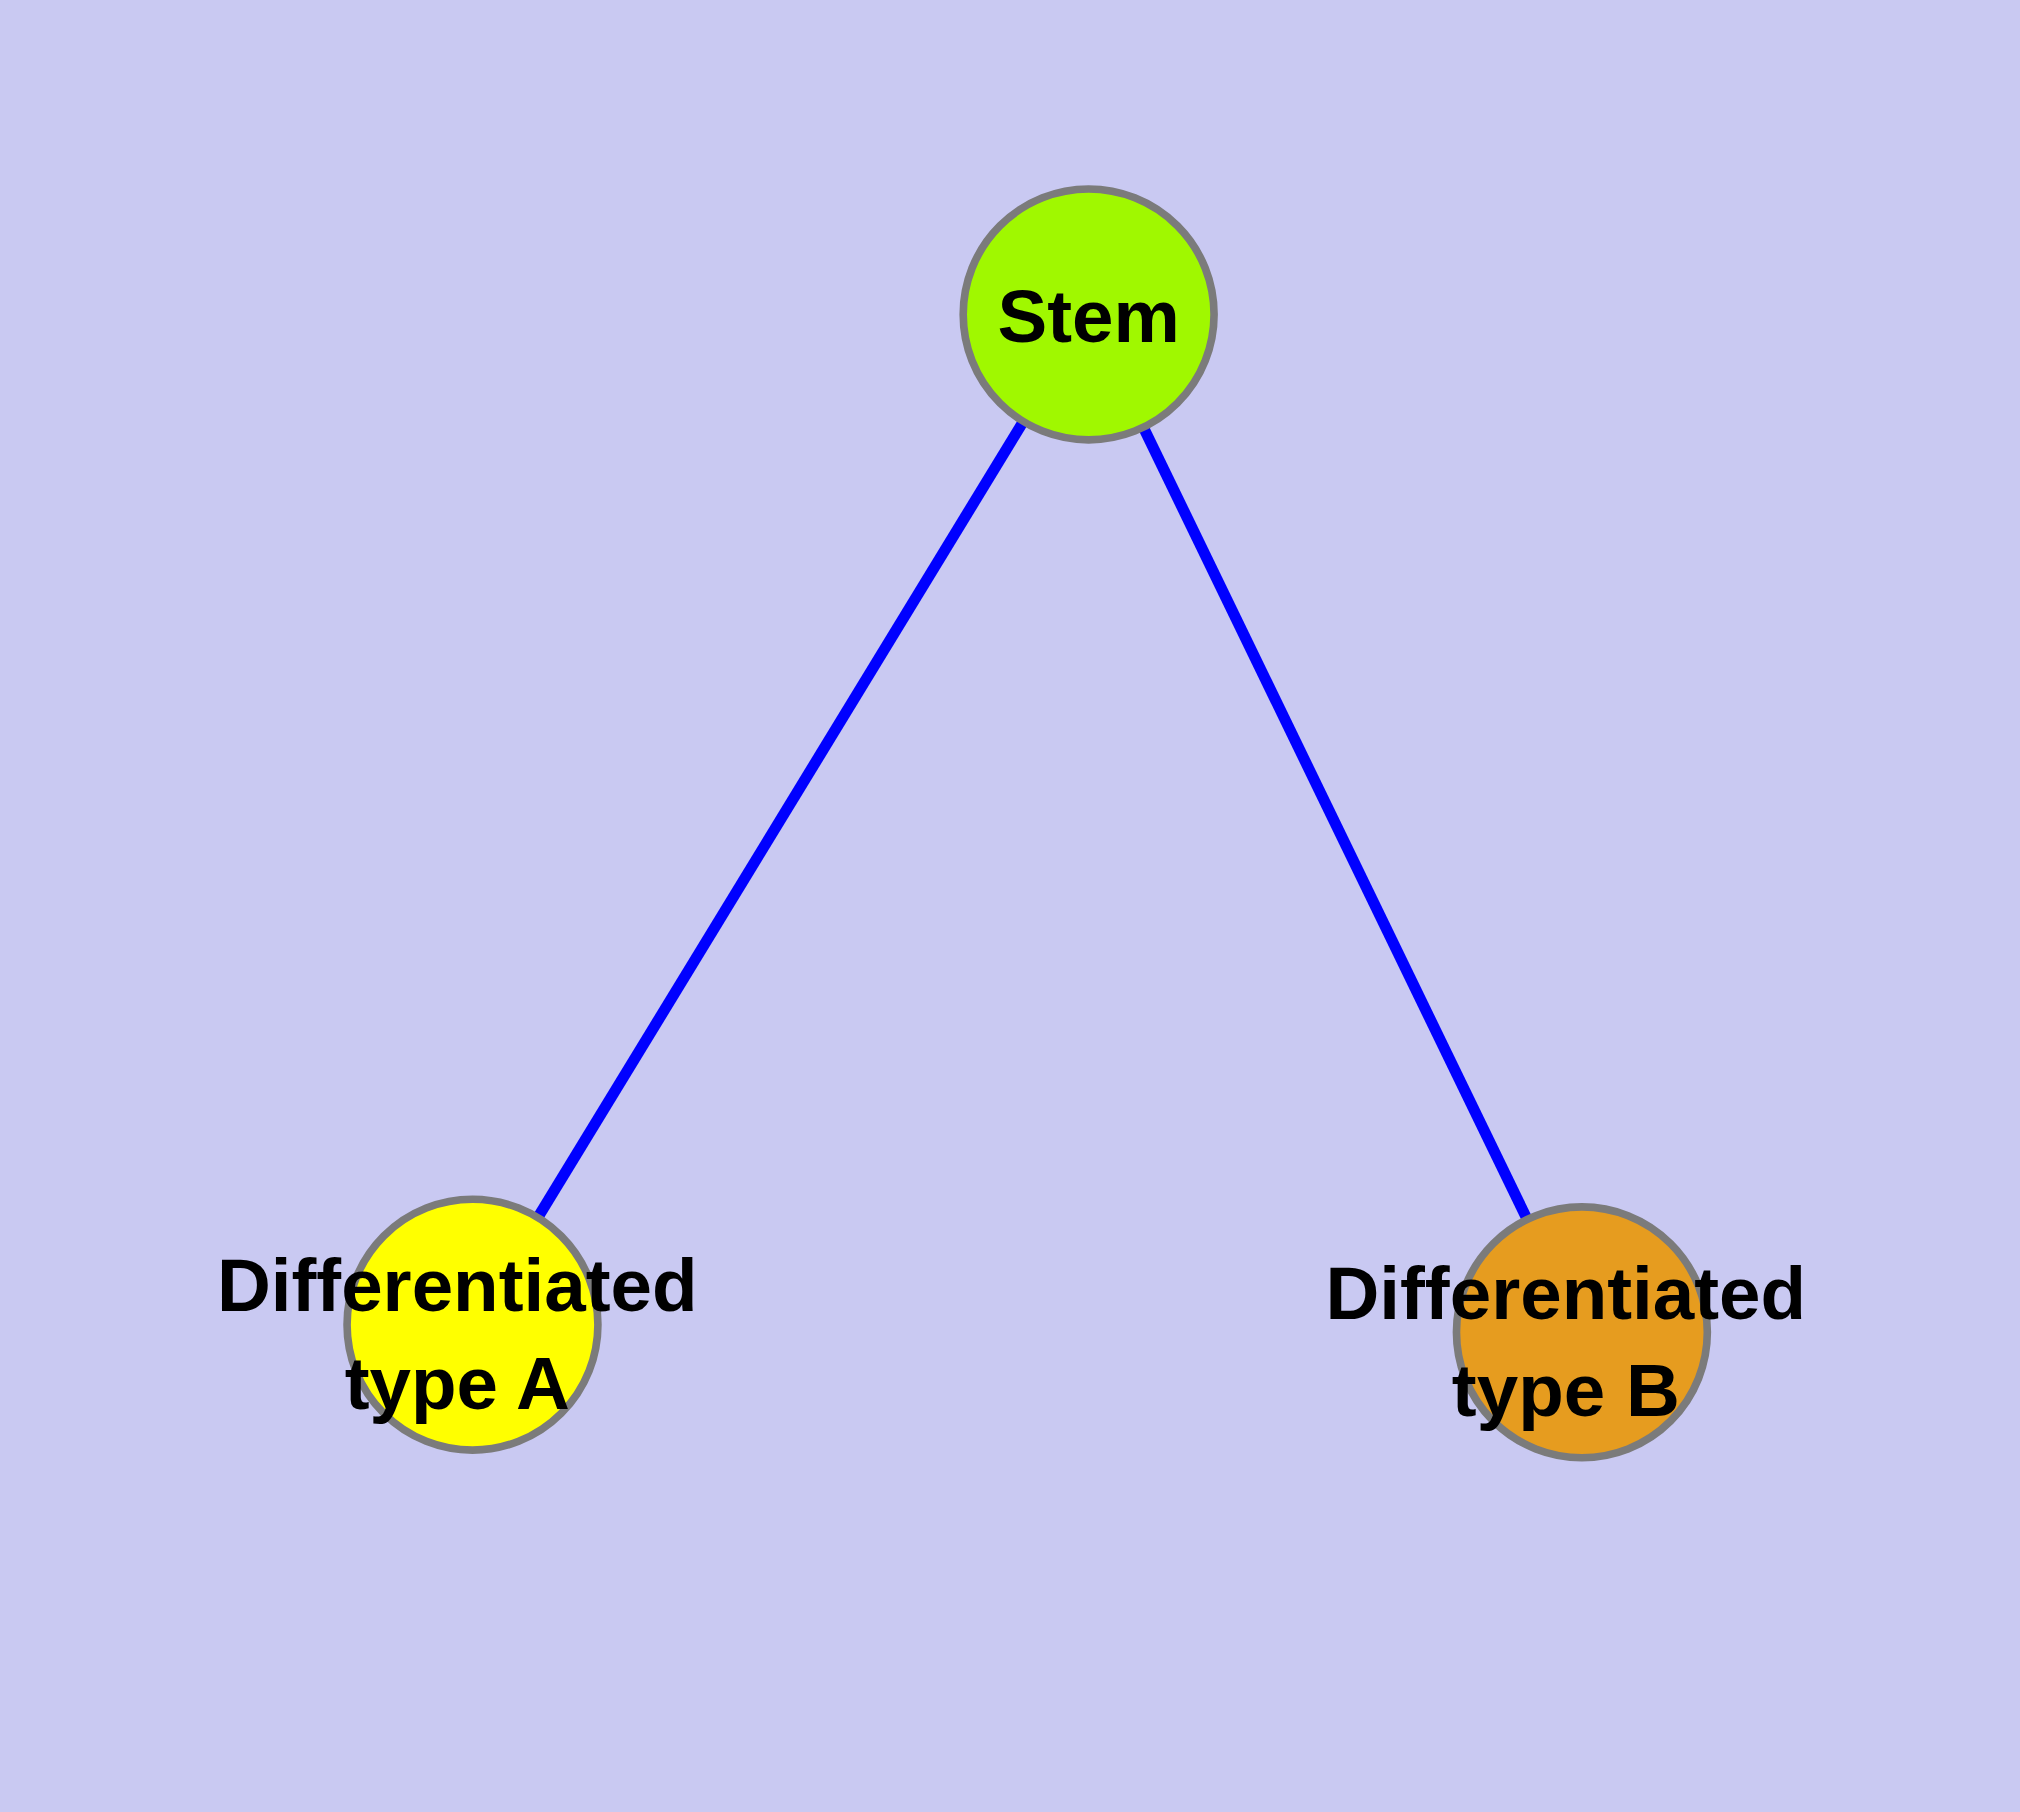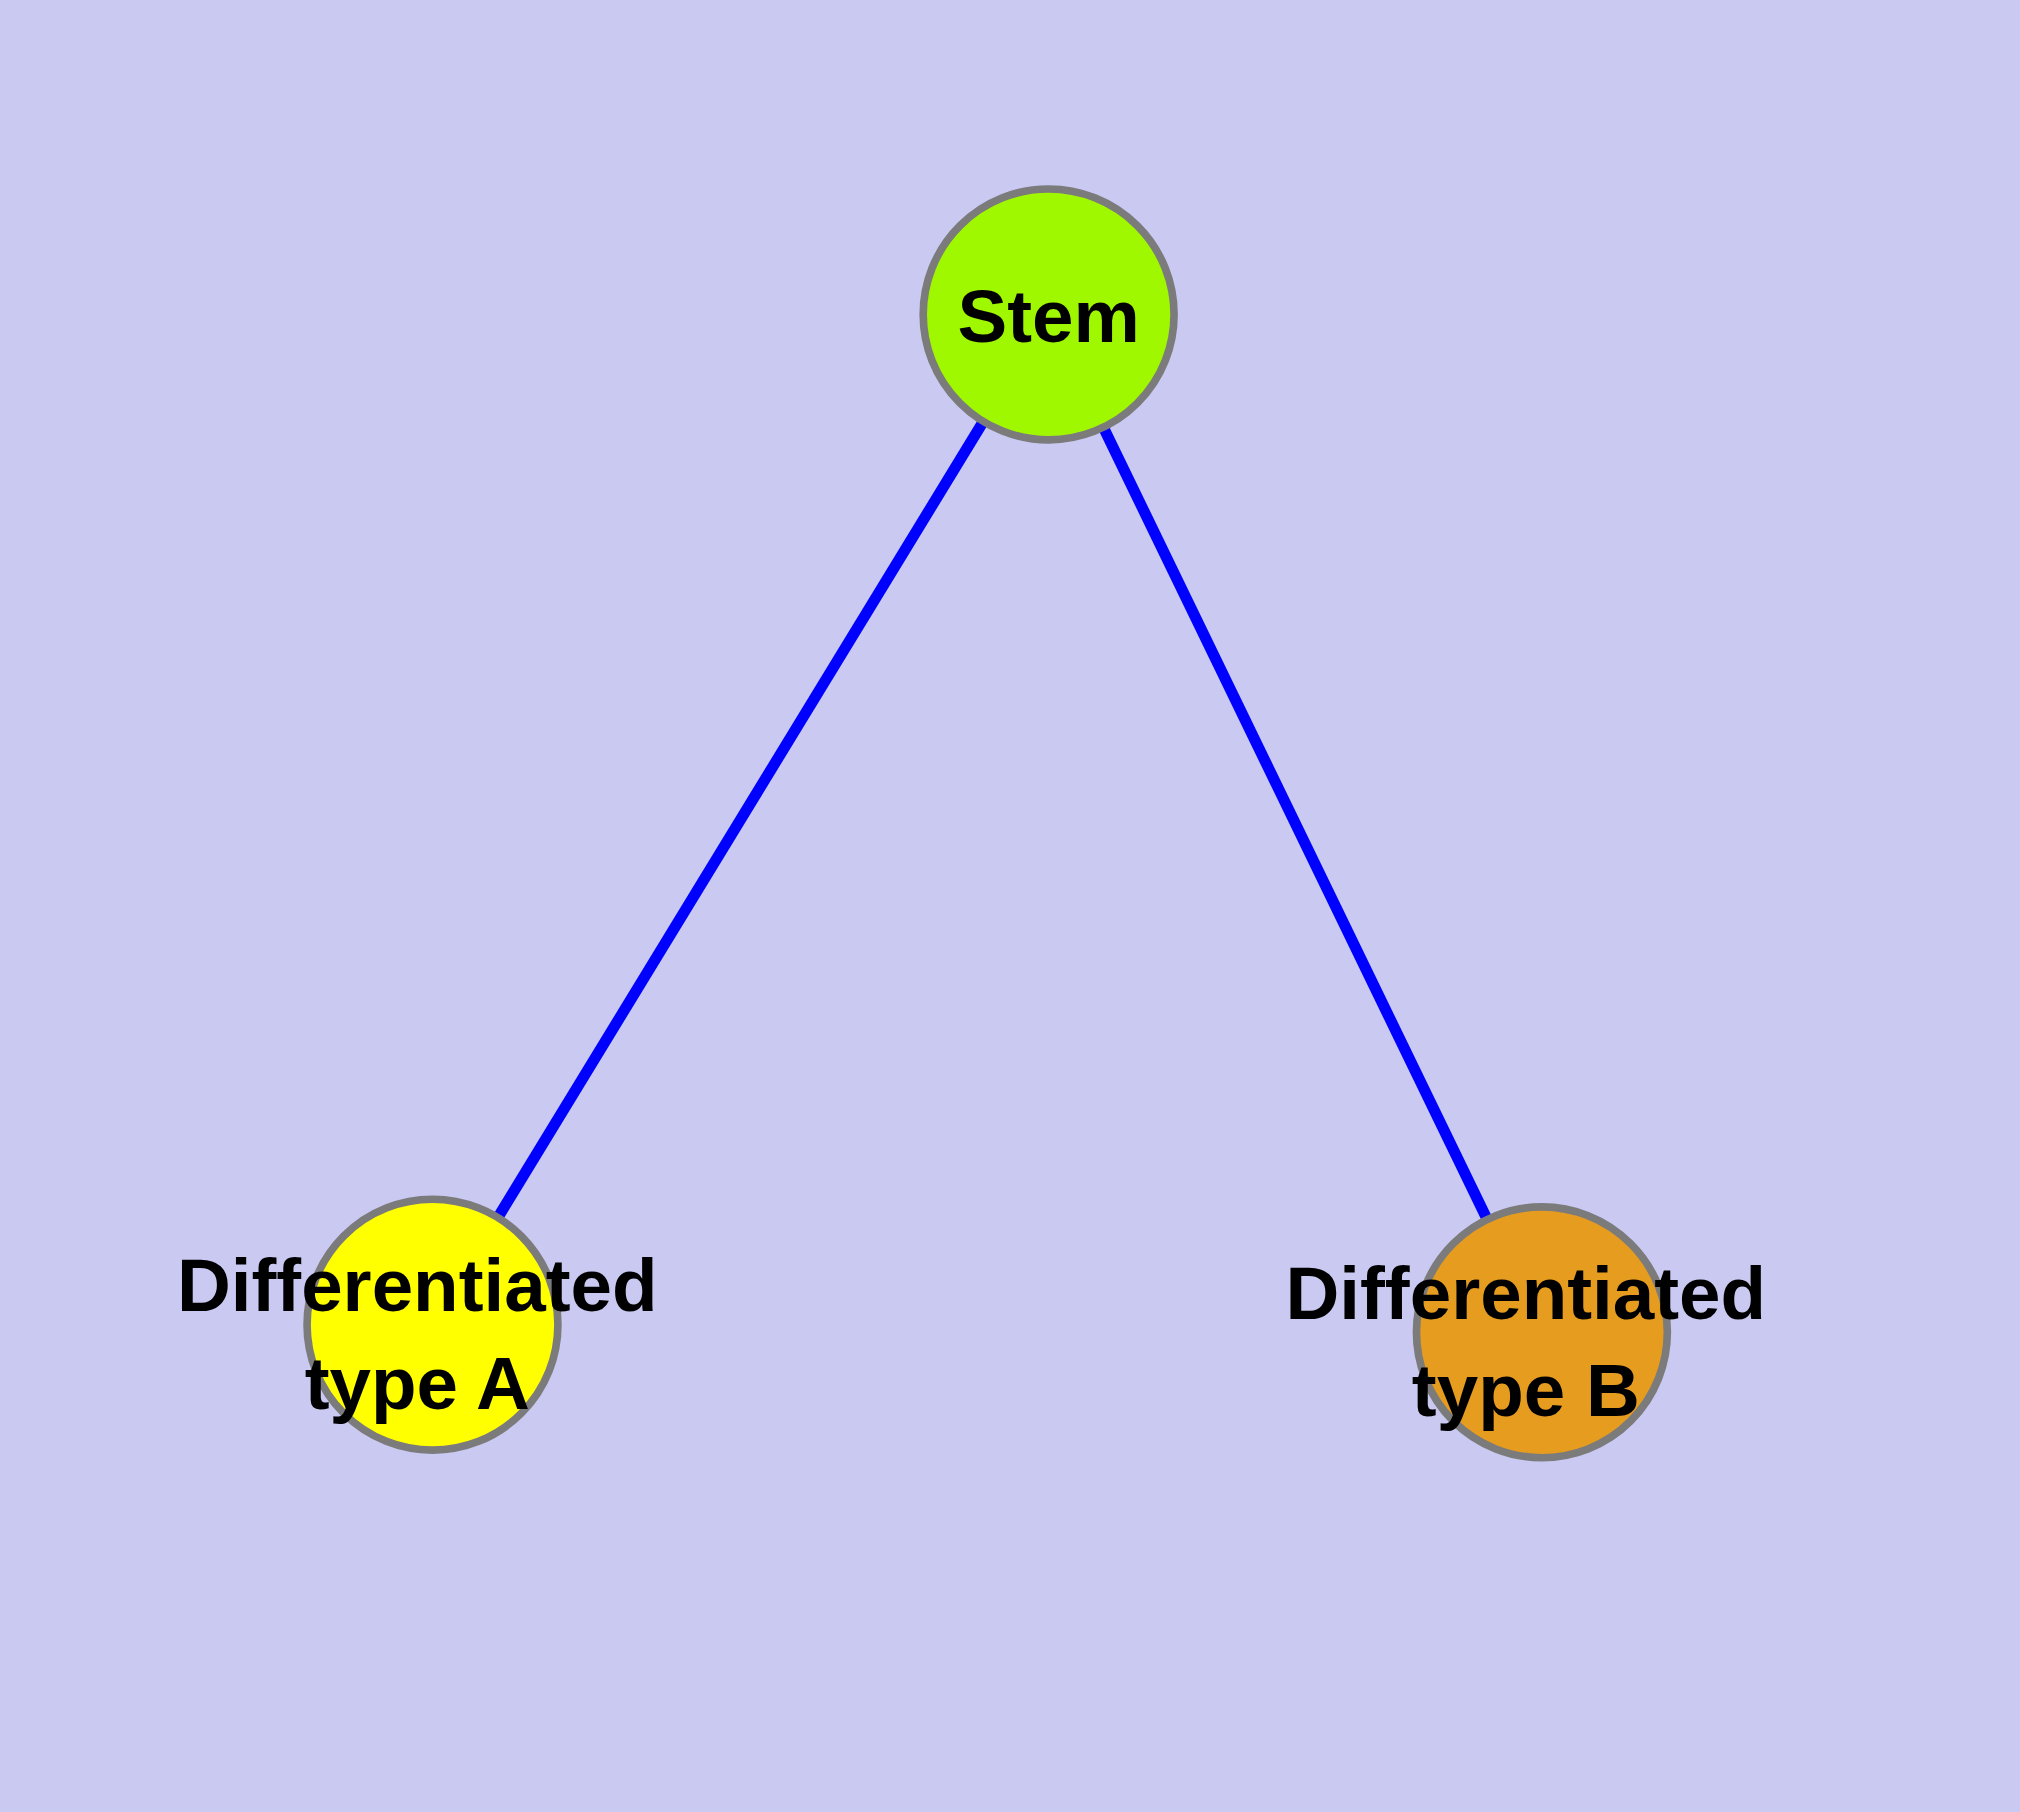--- a/index.html
+++ b/index.html
@@ -4,20 +4,21 @@
 <style>
   html, body {
     margin: 0;
     padding: 0;
     background: #C9C9F2;
     overflow: hidden;
   }
   .stage {
     width: 1628px;
     height: 1812px;
+    padding-left: 40px;
   }
   svg { display: block; }
   .edge {
     stroke-width: 13px;
     fill: none;
   }
   .node {
     stroke-width: 9px;
   }
   .node-label {

